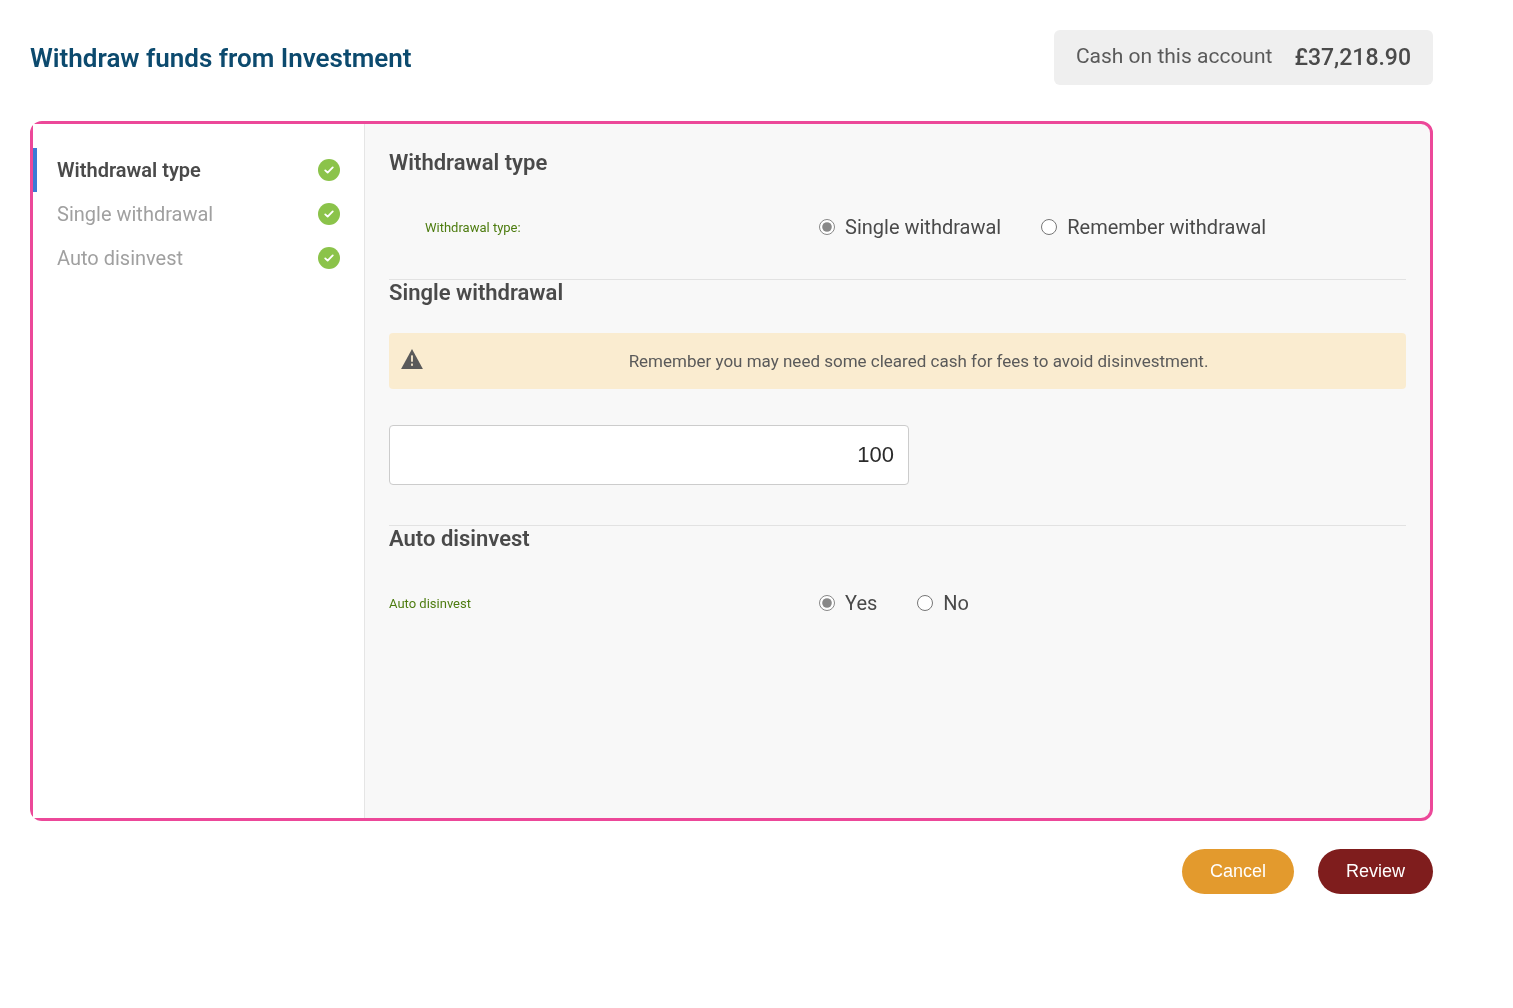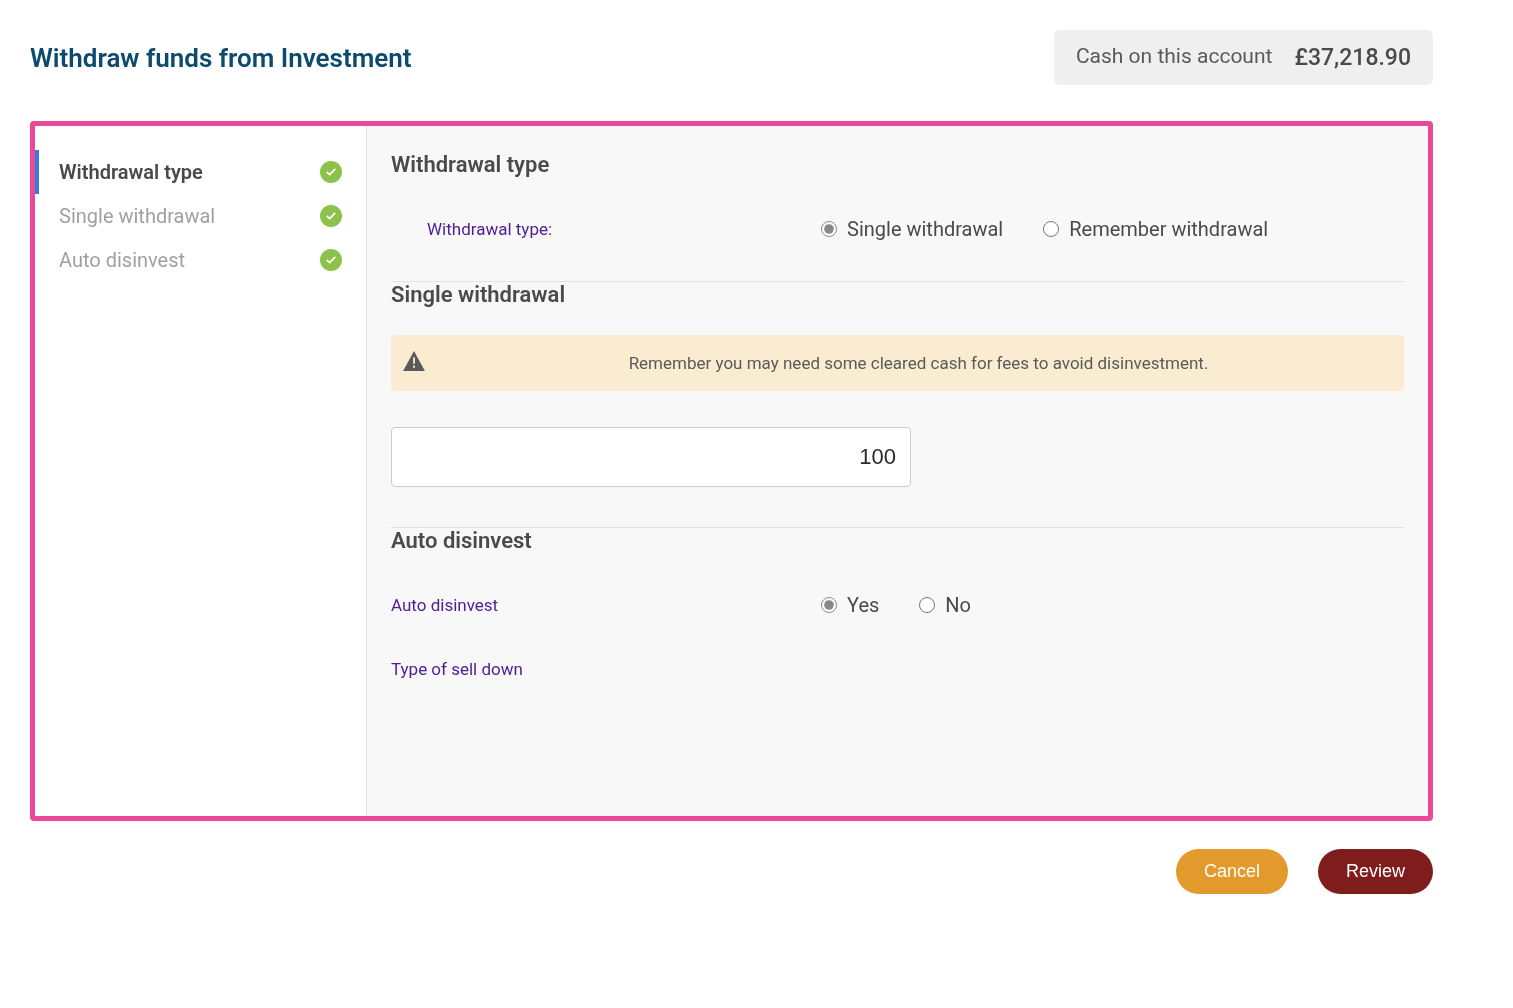--- a/index.html
+++ b/index.html
@@ -35,22 +35,22 @@
   }
   .cash-value {
     font-size: 23px;
     font-weight: 500;
     color: #4a4a4a;
   }
 
   .panel {
     display: flex;
     background: #f8f8f8;
-    border: 5px solid #ec4899;
-    border-radius: 4px;
+    border: 3px solid #ec4899;
+    border-radius: 12px;
     min-height: 700px;
     margin-top: 20px;
   }
 
   .sidebar {
     width: 332px;
     background: #fff;
     border-right: 1px solid #e5e5e5;
     padding: 24px 0 24px 0;
   }
@@ -105,22 +105,22 @@
   }
 
   .form-row {
     display: flex;
     align-items: center;
     padding: 12px 0;
   }
   .form-row.indent .form-label { padding-left: 36px; }
   .form-label {
     width: 430px;
-    font-size: 17px;
-    color: #4c1d95;
+    font-size: 13px;
+    color: #4d7c0f;
   }
   .form-field {
     flex: 1;
     font-size: 20px;
     color: #4a4a4a;
     display: flex;
     align-items: center;
     gap: 40px;
   }
   .radio-option {
@@ -162,21 +162,21 @@
     border: 1px solid #ccc;
     border-radius: 4px;
     text-align: right;
     color: #2a2a2a;
     background: #fff;
   }
 
   .footer-row {
     display: flex;
     justify-content: flex-end;
-    gap: 30px;
+    gap: 24px;
     margin-top: 28px;
   }
   .btn {
     border: none;
     border-radius: 999px;
     padding: 12px 28px;
     font-size: 18px;
     font-weight: 500;
     color: #fff;
     cursor: pointer;
@@ -279,21 +279,20 @@
             <span>Yes</span>
           </label>
           <label class="radio-option">
             <input type="radio" name="autodis" style="">
             <span>No</span>
           </label>
         </div>
       </div>
 
       <div class="form-row" style="padding-top:30px">
-        <div class="form-label">Type of sell down</div>
       </div>
     </section>
 
   </div>
 </div>
 
 <div class="footer-row">
   <button class="btn btn-cancel">Cancel</button>
   <button class="btn btn-review">Review</button>
 </div>

